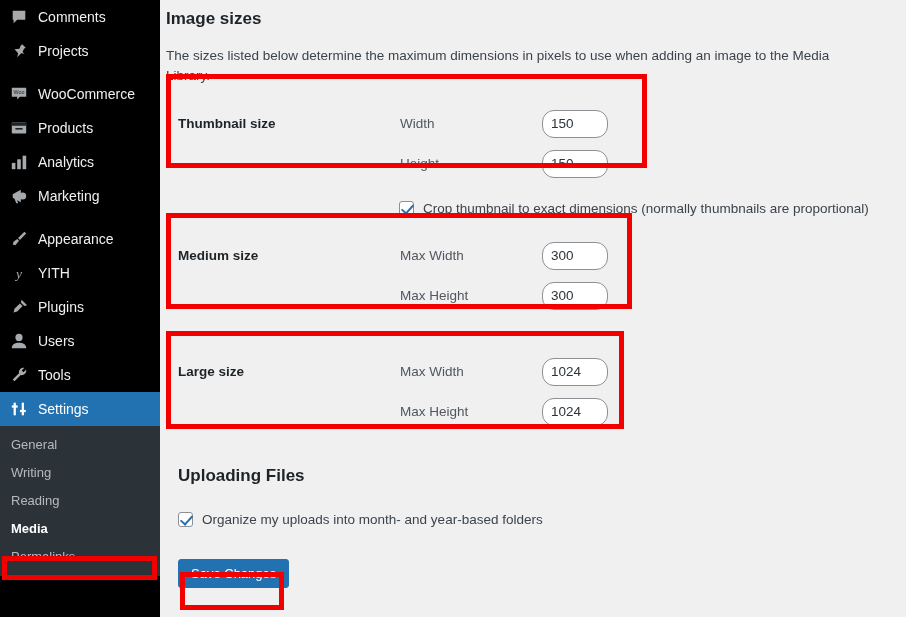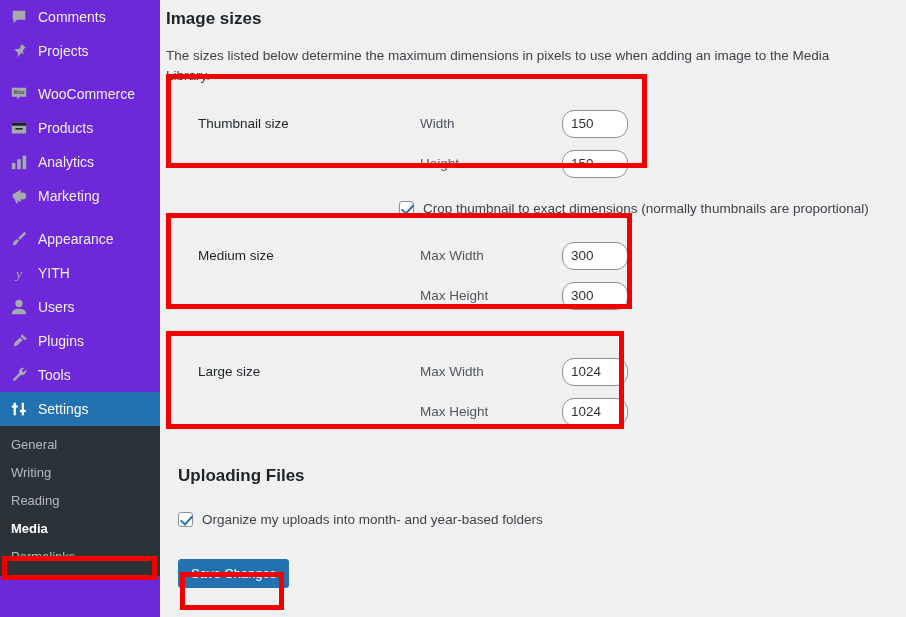--- a/index.html
+++ b/index.html
@@ -12,21 +12,21 @@
     overflow: hidden;
     position: relative;
   }
 
   
   #adminmenu {
     position: absolute;
     top: 0; left: 0;
     width: 160px;
     height: 617px;
-    background: #6d28d9;
+    background: #000000;
     z-index: 5;
   }
 
   .menu-top {
     display: flex;
     align-items: center;
     height: 34px;
     padding-left: 9px;
     color: #f0f0f1;
     font-size: 14px;
@@ -111,24 +111,23 @@
   .size-block { padding: 6px 0 8px 12px; }
 
   .size-row {
     display: flex;
     align-items: center;
     height: 40px;
   }
   .size-row .row-title {
     width: 222px;
     font-size: 13.5px;
-    font-weight: normal;
+    font-weight: bold;
     color: #1d2327;
     flex: 0 0 222px;
-    margin-left: 20px;
   }
   .size-row .field-label {
     width: 142px;
     font-size: 13.5px;
     color: #50575e;
     flex: 0 0 142px;
   }
   .size-row input.num {
     width: 66px;
     height: 28px;
@@ -290,35 +289,35 @@
       <svg width="18" height="18" viewBox="0 0 20 20">
           <text x="10" y="15" font-size="15" text-anchor="middle" fill="currentColor" font-family="Liberation Serif" font-style="italic">y</text>
         </svg>
     </span>
     <span class="label">YITH</span>
   </div>
 
   <div class="menu-top">
     <span class="icon">
       <svg width="18" height="18" viewBox="0 0 20 20" fill="currentColor">
+          <path d="M13 2l-1 3 4 4 3-1-6-6z"></path>
+          <path d="M11 6l3 3-6 6-4 1 1-4z"></path>
+        </svg>
+    </span>
+    <span class="label">Plugins</span>
+  </div>
+
+  <div class="menu-top">
+    <span class="icon">
+      <svg width="18" height="18" viewBox="0 0 20 20" fill="currentColor">
           <circle cx="10" cy="6" r="4"></circle>
           <path d="M2 18c0-4 3.5-6 8-6s8 2 8 6z"></path>
         </svg>
     </span>
     <span class="label">Users</span>
-  </div>
-
-  <div class="menu-top">
-    <span class="icon">
-      <svg width="18" height="18" viewBox="0 0 20 20" fill="currentColor">
-          <path d="M13 2l-1 3 4 4 3-1-6-6z"></path>
-          <path d="M11 6l3 3-6 6-4 1 1-4z"></path>
-        </svg>
-    </span>
-    <span class="label">Plugins</span>
   </div>
 
   <div class="menu-top">
     <span class="icon">
       <svg width="18" height="18" viewBox="0 0 20 20" fill="currentColor">
           <path d="M16 2a5 5 0 00-6 6L3 15l2 2 7-7a5 5 0 006-6l-3 3-2-2z"></path>
         </svg>
     </span>
     <span class="label">Tools</span>
   </div>

